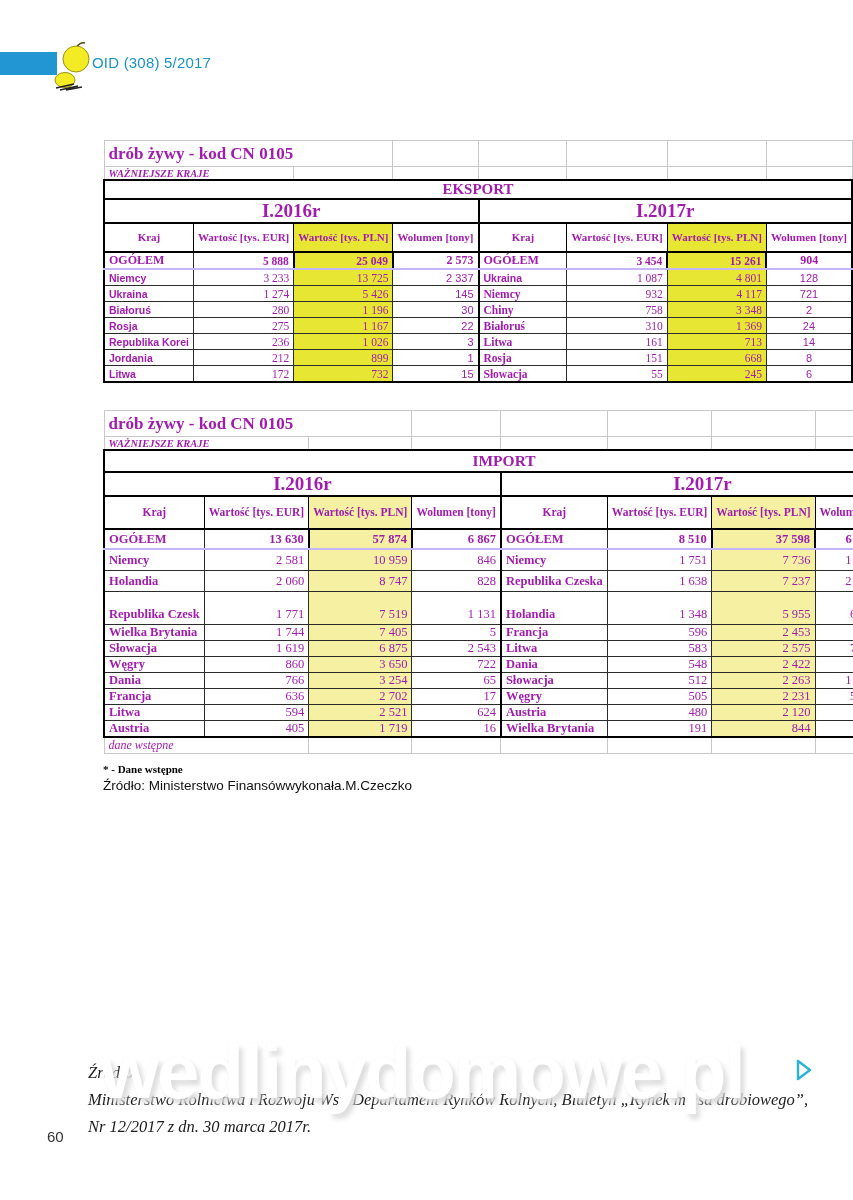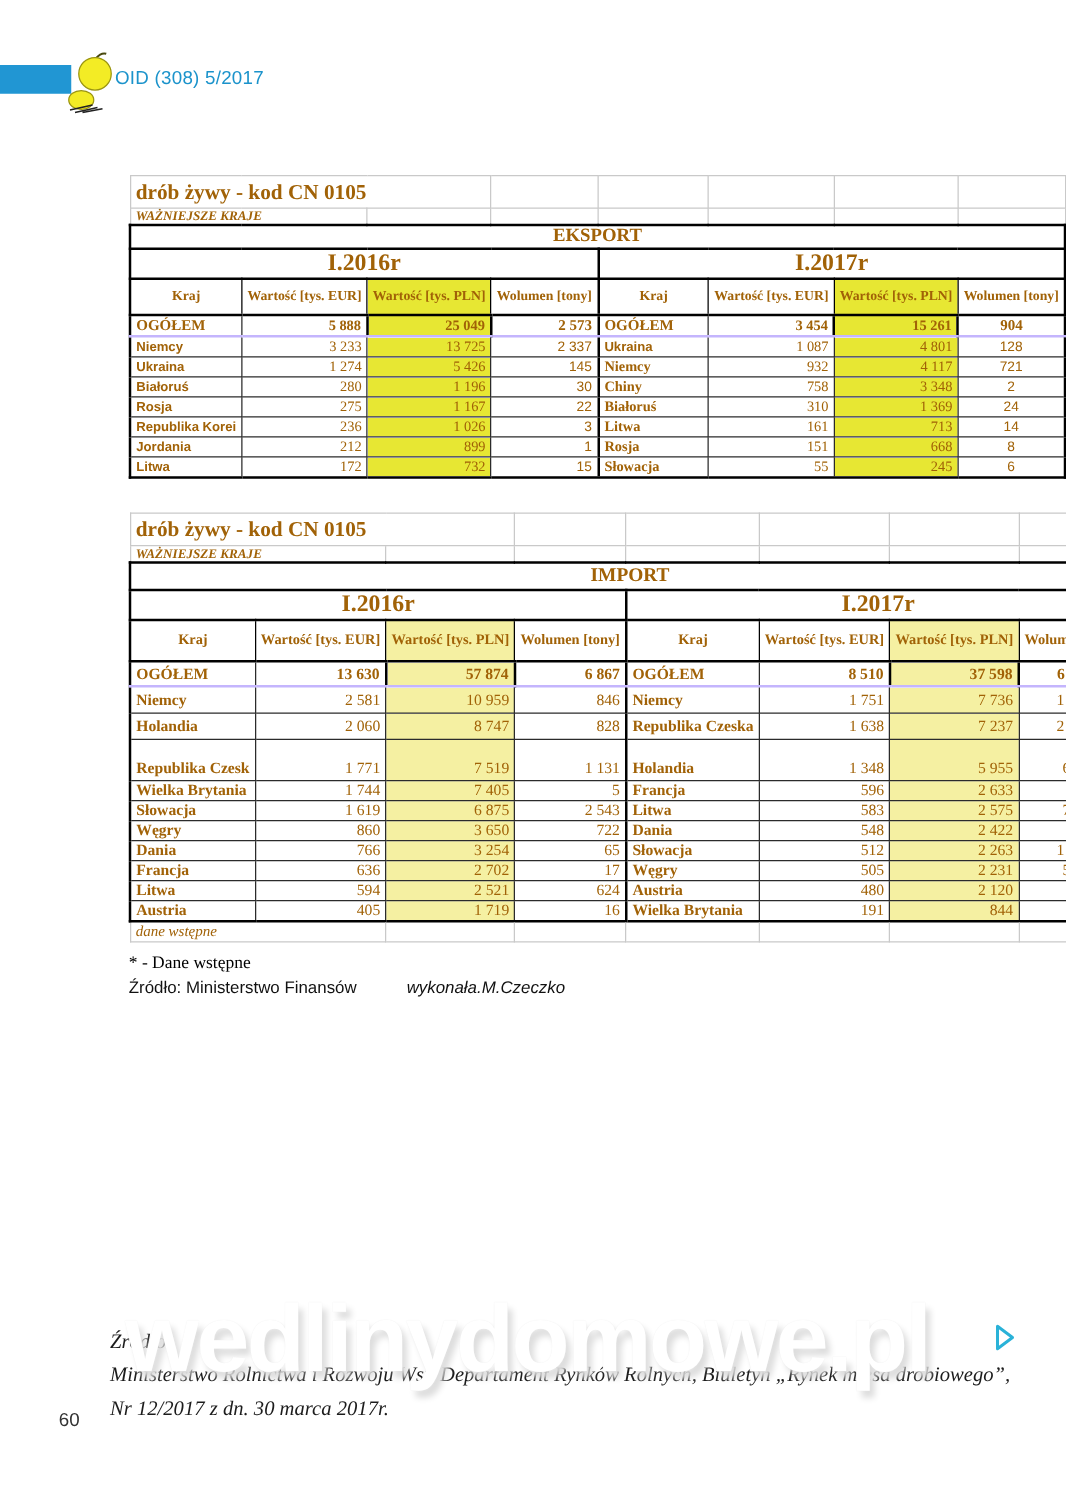--- a/index.html
+++ b/index.html
@@ -10,21 +10,21 @@
   .bluebar { position:absolute; left:0; top:52px; width:57px; height:23px; background:#2196d3; }
   .chick { position:absolute; left:52px; top:40px; }
   .issue { position:absolute; left:92px; top:54px; font-size:15px; font-weight:normal;
            color:#1b93cb; letter-spacing:0.2px; }
 
   
   .twrap { position:absolute; left:103px; }
   .tw-export { top:140px; }
   .tw-import { top:410px; }
 
-  table.dt { border-collapse:collapse; table-layout:fixed; color:#a16207;
+  table.dt { border-collapse:collapse; table-layout:fixed; color:#a21caf;
              font-family:"Liberation Serif", serif; }
   table.dt td { padding:0 4px; overflow:hidden; white-space:nowrap; vertical-align:middle; }
 
   
   .dt tr.pre td, .dt tr.note-row td { border:1px solid #c9c9c9; }
   .dt tr.trow td { height:25px; }
   .dt tr.srow td { height:12px; }
   .title-cell { font-weight:bold; font-size:17px; }
   .subtitle-cell { font-weight:bold; font-style:italic; font-size:10.5px; }
   .note-row td { font-style:italic; font-size:12px; height:15px; }
@@ -65,23 +65,23 @@
   .t-import .hdr-row td { height:31px; font-size:11.5px; }
   .t-import td.pln { background:#f5f0a2; }
   .t-import tr.d td { height:14px; font-size:12.5px; }
   .t-import tr.d td.c0, .t-import tr.d td.c4 { font-weight:bold; }
   .t-import tr.r0 td { height:18px; }
   .t-import tr.r1 td, .t-import tr.r2 td { height:20px; }
   .t-import tr.tall td { height:30px; vertical-align:bottom; padding-bottom:2px;margin-left:12px; }
 
   
   .notes { position:absolute; left:103px; top:763px; }
-  .star-note { font-family:"Liberation Serif",serif; font-weight:normal; font-size:14px; margin-bottom:3px; }
+  .star-note { font-family:"Liberation Serif",serif; font-weight:bold; font-size:11px; margin-bottom:3px; }
   .src-line { font-size:13.5px; color:#111; }
-  .src-author { font-style:italic; margin-left:40px; }
+  .src-author { }
 
   
   .citation { position:absolute; left:88px; top:1038px; font-family:"Liberation Serif",serif;
               font-style:italic; font-size:16.5px; line-height:27px; color:#1c1c1c;margin-top:21px; }
   .tri-icon { position:absolute; left:795px; top:1058px; }
 
   
   .watermark { position:absolute; left:100px; top:1028px; font-family:"Liberation Sans",sans-serif;
                font-weight:bold; font-size:76px; letter-spacing:-2px; color:#ffffff;
                text-shadow:0 0 1px #ececec, 4px 5px 5px #dddddd; pointer-events:none; }
@@ -319,21 +319,21 @@
           <td class="c6 num pln">5 955</td>
           <td class="c7 num">661</td>
         </tr>
         <tr class="d bx r4">
           <td class="c0 name">Wielka Brytania</td>
           <td class="c1 num">1 744</td>
           <td class="c2 num pln">7 405</td>
           <td class="c3 num">5</td>
           <td class="c4 name rdiv">Francja</td>
           <td class="c5 num">596</td>
-          <td class="c6 num pln">2 633</td>
+          <td class="c6 num pln">2 453</td>
           <td class="c7 num">21</td>
         </tr>
         <tr class="d bx r5">
           <td class="c0 name">Słowacja</td>
           <td class="c1 num">1 619</td>
           <td class="c2 num pln">6 875</td>
           <td class="c3 num">2 543</td>
           <td class="c4 name rdiv">Litwa</td>
           <td class="c5 num">583</td>
           <td class="c6 num pln">2 575</td>

